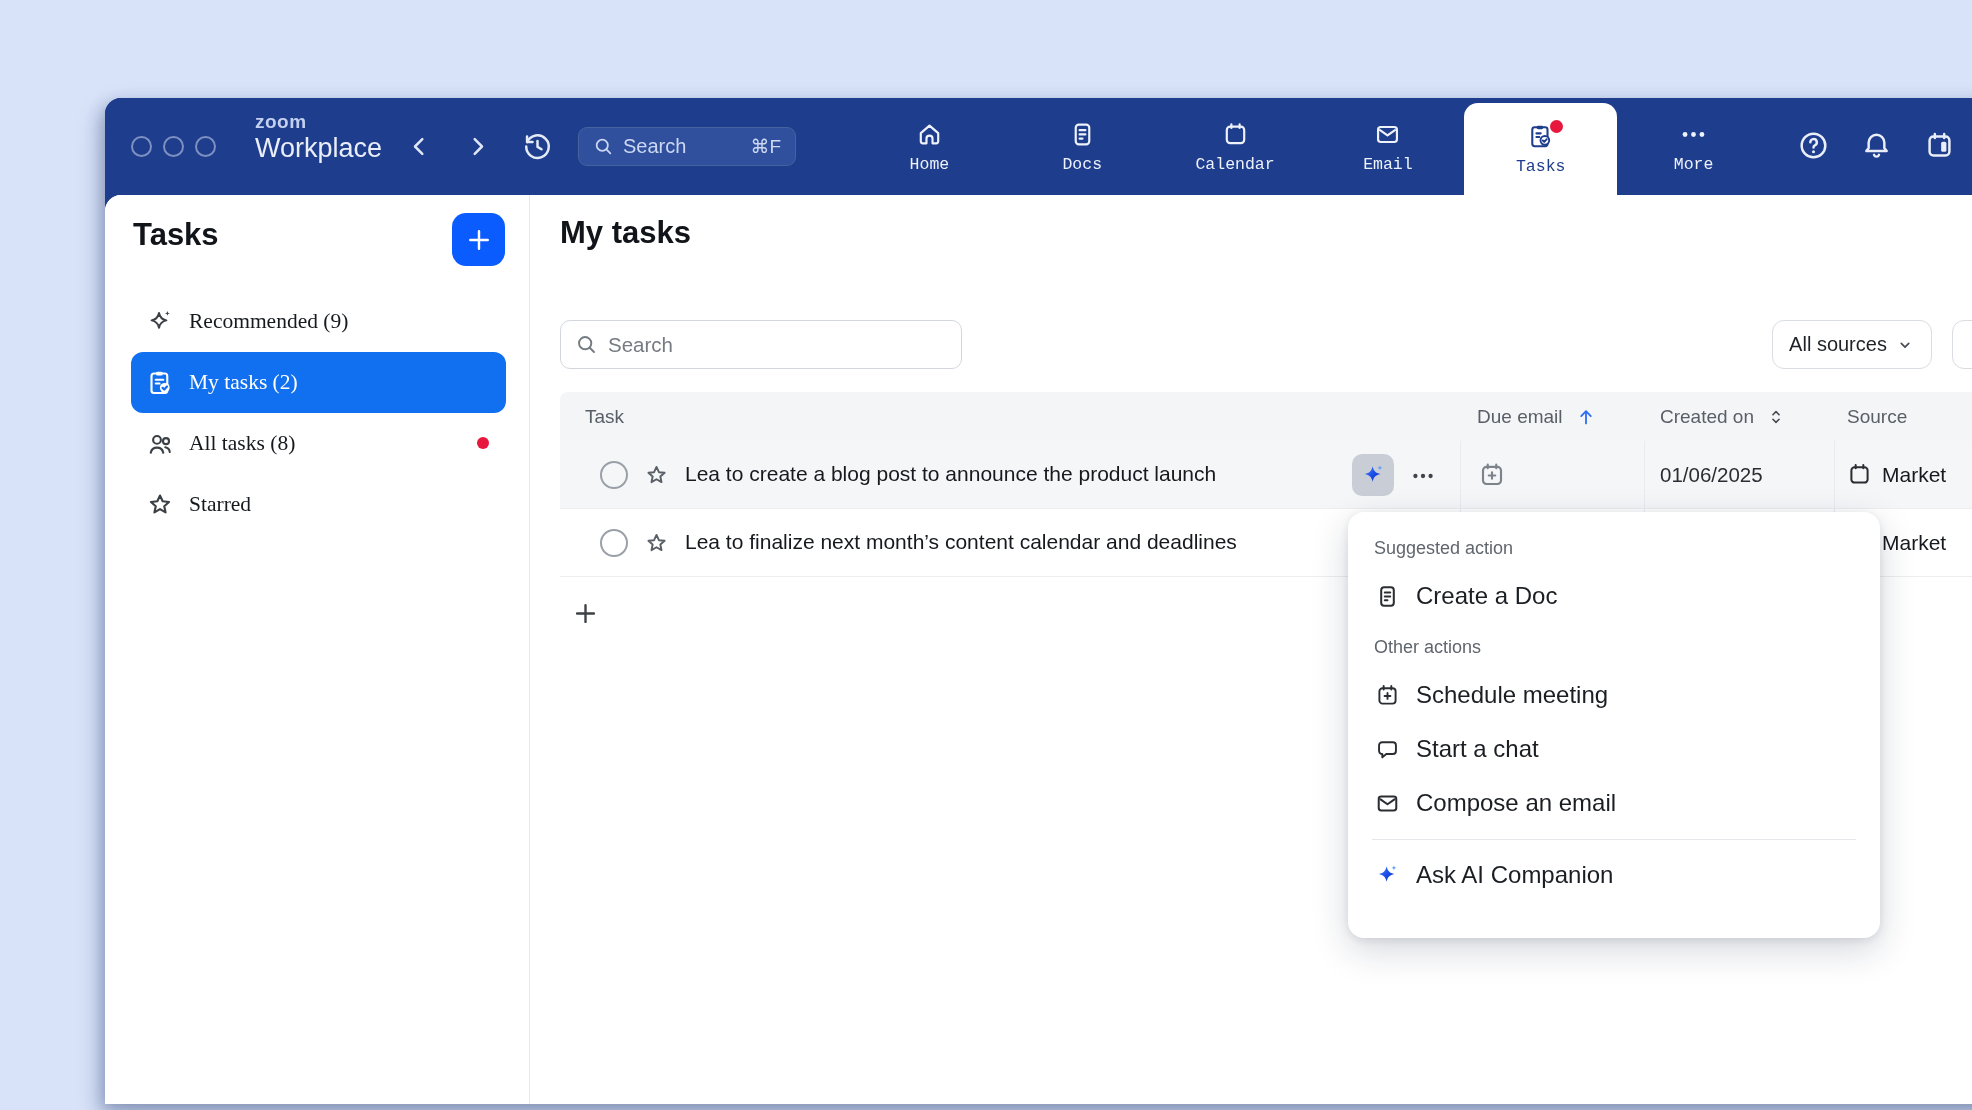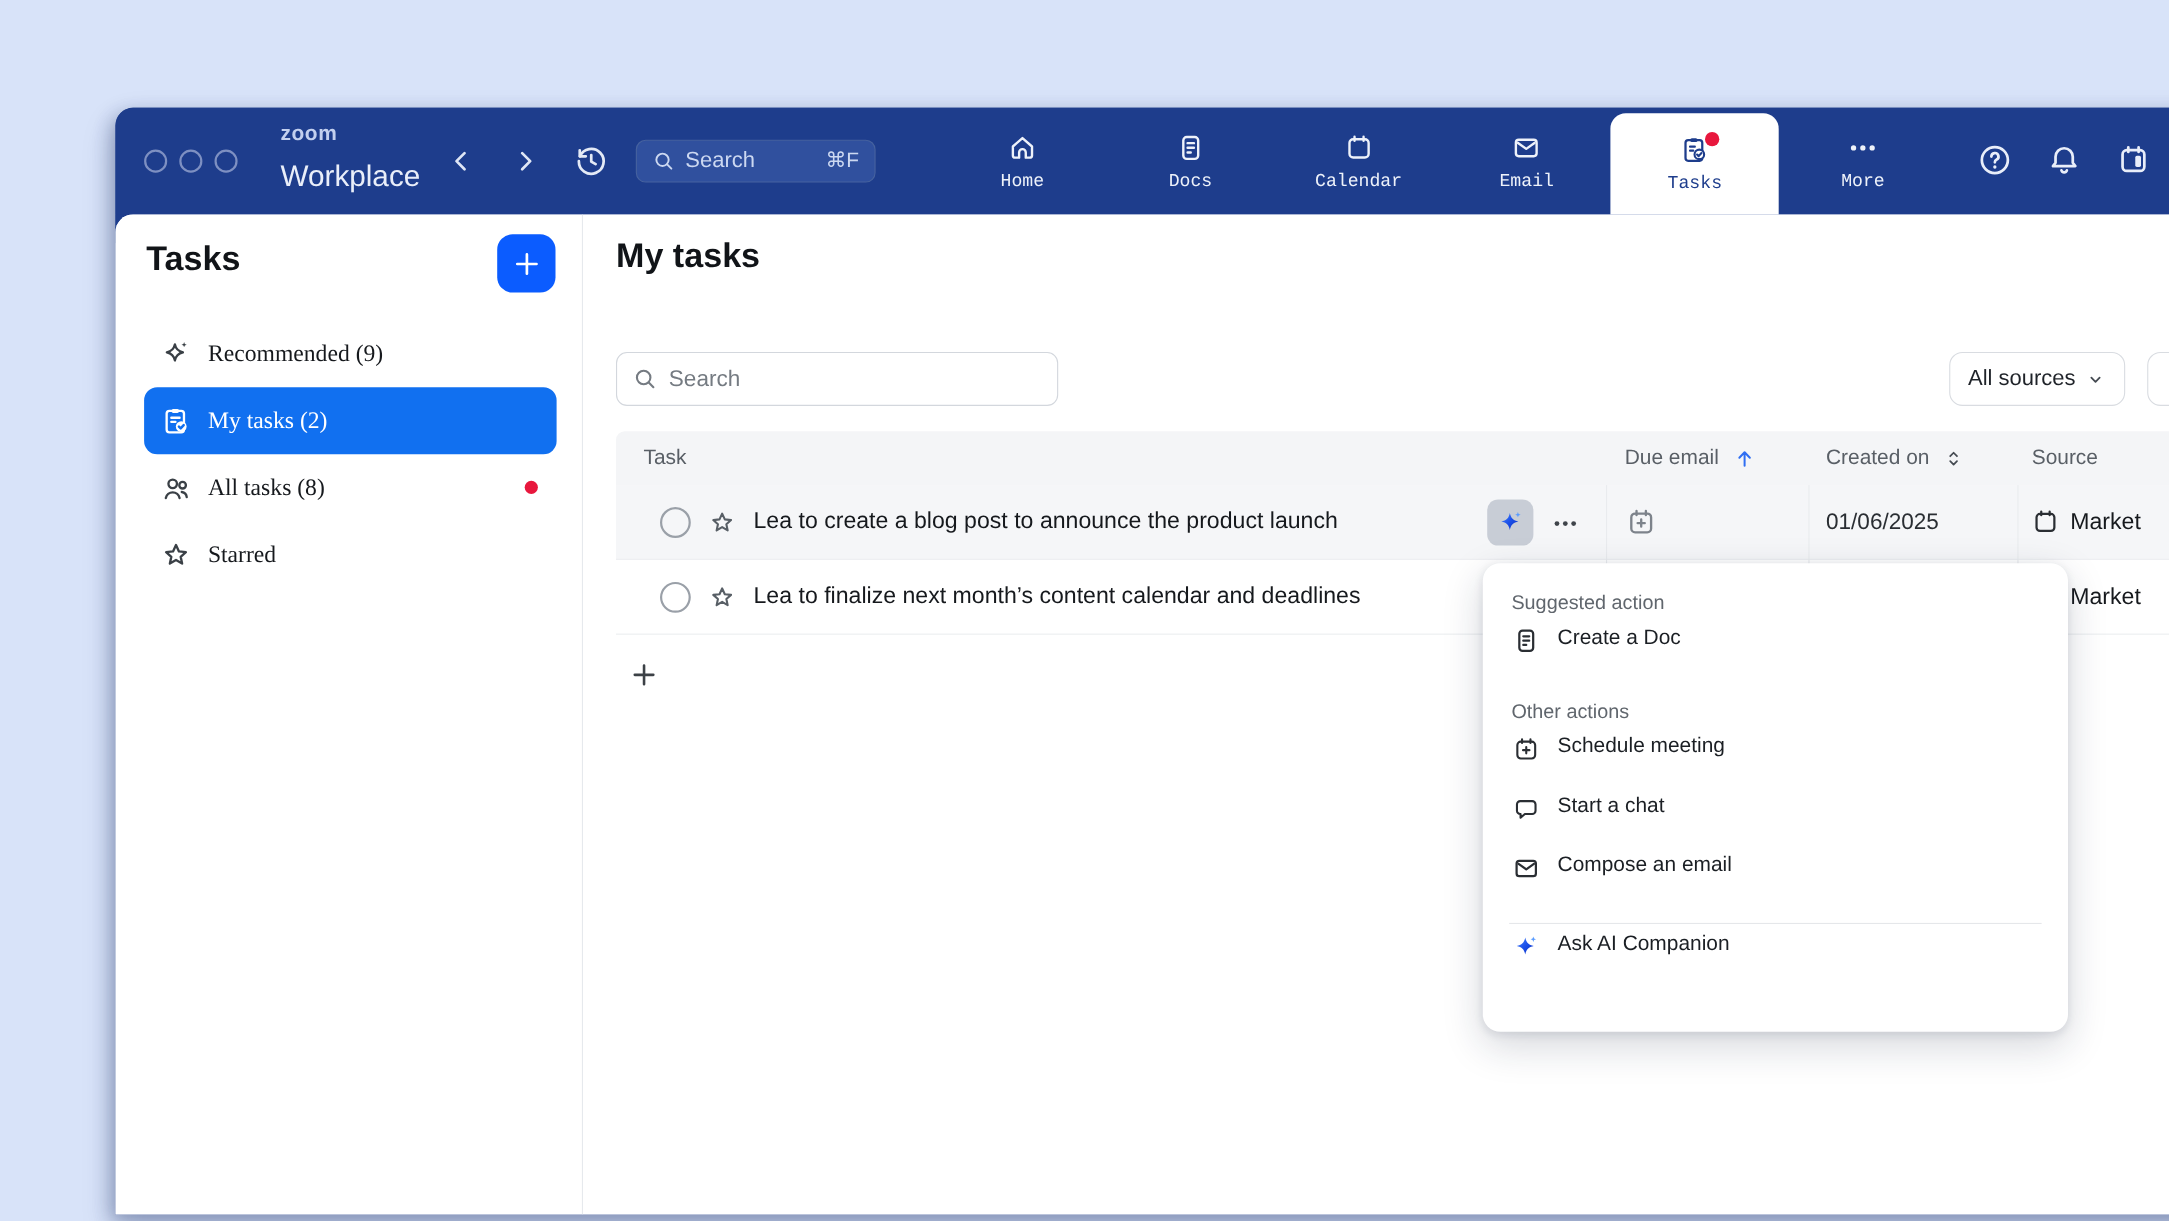--- a/index.html
+++ b/index.html
@@ -30,21 +30,21 @@
     background: #fff; border-radius: 16px 0 0 0; overflow: hidden;
   }
 
   
   .win-ctl { position: absolute; top: 38px; width: 21px; height: 21px;
     border: 2px solid #7e90c2; border-radius: 50%; }
   .ctl-1 { left: 26px; } .ctl-2 { left: 58px; } .ctl-3 { left: 90px; }
 
   .logo { position: absolute; left: 150px; top: 13px; }
   .logo .l1 { font-size: 19px; font-weight: 700; color: #c3d0ef; letter-spacing: .5px; }
-  .logo .l2 { font-size: 27px; font-weight: 400; color: #e9eef9; margin-top: 12px; }
+  .logo .l2 { font-size: 27px; font-weight: 400; color: #e9eef9; margin-top: 0; }
 
   .nav-arrow { position: absolute; top: 35px; width: 27px; height: 27px; color: #dfe6f5; }
   .arrow-back { left: 301px; } .arrow-fwd { left: 359px; }
   .history-btn { position: absolute; left: 416px; top: 32px; width: 33px; height: 33px; color: #e4eaf6; }
 
   .tb-search {
     position: absolute; left: 473px; top: 29px; width: 218px; height: 39px;
     background: #30509e; border: 1px solid #46629f; border-radius: 9px;
     display: flex; align-items: center; padding: 0 14px; gap: 9px;
     color: #ccd8f1; font-size: 20px;
@@ -155,22 +155,22 @@
 
   
   .popup {
     position: absolute; left: 1243px; top: 414px; width: 532px; height: 426px;
     background: #fff; border-radius: 16px; z-index: 50;
     box-shadow: 0 12px 36px rgba(22, 32, 60, .18), 0 2px 8px rgba(22, 32, 60, .10);
     padding: 23px 0 0 0;
   }
   .pop-label { padding: 3px 26px 10px; font-size: 18px; color: #60666d; }
   .pop-label.second { padding-top: 14px; }
-  .pop-item { height: 54px; display: flex; align-items: flex-start; gap: 15px;
-    padding: 0 26px; font-size: 19px; color: #1b1f24; cursor: pointer; }
+  .pop-item { height: 54px; display: flex; align-items: center; gap: 15px;
+    padding: 0 26px; font-size: 24px; color: #1b1f24; cursor: pointer; }
   .pop-item .icon { width: 27px; height: 27px; color: #2a2e33; }
   .pop-divider { height: 1px; background: #e5e7ea; margin: 9px 24px 8px; }
 </style>
 </head>
 <body>
 
 <svg width="0" height="0" style="position:absolute" aria-hidden="true">
   <defs>
     <linearGradient id="aig" x1="0" y1="0" x2="1" y2="1">
       <stop offset="0" stop-color="#4a86ff"></stop>

